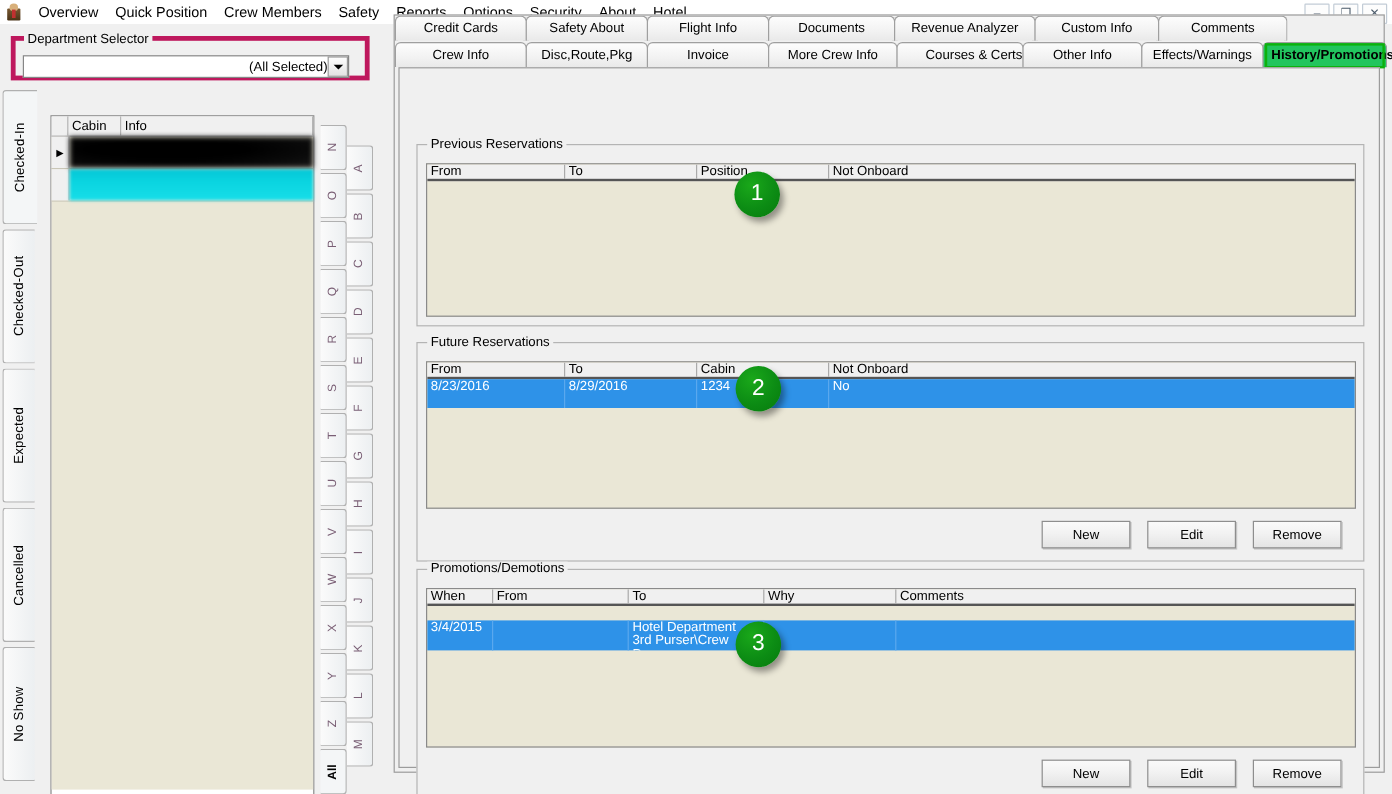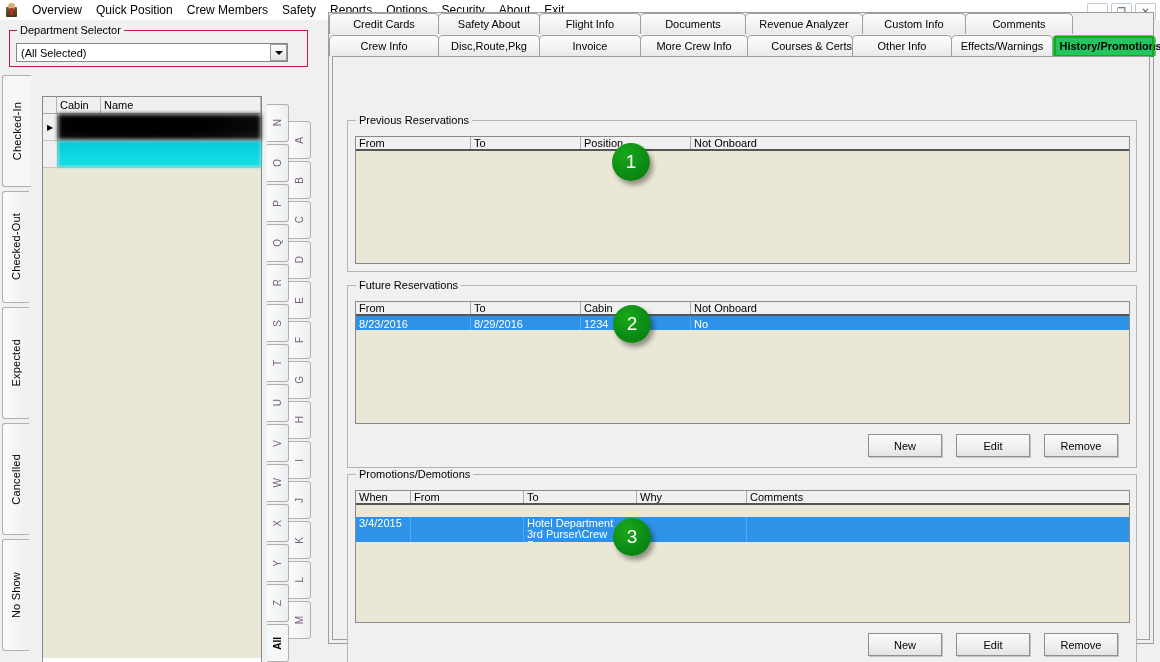--- a/index.html
+++ b/index.html
@@ -69,21 +69,21 @@
 
   
   .left-panel {
     position: absolute; left: 0; top: 20px; width: 322px; height: 642px;
     background: #f0f0f0;
   }
 
   
   .grp {
     position: absolute;
-    border: 1px solid #be185d;
+    border: 4px solid #be185d;
     box-sizing: border-box;
     padding-left: 42px;
   }
   .grp > .grp-title {
     position: absolute; top: -7px; left: 7px;
     background: #f0f0f0;
     padding: 0 3px;
     font-size: 11px;
     color: #000;
     white-space: nowrap;
@@ -92,21 +92,21 @@
     left: 9px; top: 10px; width: 299px; height: 37px;
   }
   .dept-combo {
     position: absolute; left: 6px; top: 12px; width: 272px; height: 19px;
     background: #ffffff;
     border: 1px solid #868686;
     box-sizing: border-box;
     display: flex; align-items: center;
     font-size: 11px;
   }
-  .dept-combo .val { padding-left: 4px; flex: 1; }
+  .dept-combo .val { padding-left: 4px; flex: 1; text-align: right; }
   .dept-combo .arrowbox {
     width: 17px; height: 17px; margin-right: 0px;
     background: linear-gradient(180deg,#fdfdfd,#e3e3e3);
     border: 1px solid #9a9a9a;
     display: flex; align-items: center; justify-content: center;
     box-sizing: border-box;
   }
   .dept-combo .arrowbox:after {
     content: ""; width: 0; height: 0;
     border-left: 4px solid transparent;
@@ -370,21 +370,21 @@
         <div class="tie"></div>
     </div>
     <div class="mi">Overview</div>
     <div class="mi">Quick Position</div>
     <div class="mi">Crew Members</div>
     <div class="mi">Safety</div>
     <div class="mi">Reports</div>
     <div class="mi">Options</div>
     <div class="mi">Security</div>
     <div class="mi">About</div>
-    <div class="mi">Exit</div>
+    <div class="mi">Hotel</div>
   </div>
 
   <div class="wincontrols">
     <div class="wc">–</div>
     <div class="wc">❐</div>
     <div class="wc">✕</div>
   </div>
 
   <div class="left-panel">
 
@@ -411,21 +411,21 @@
         </div>
       <div class="vtab" style="top:464px;height:112px;">
           <span>No Show</span>
         </div>
     </div>
 
     <div class="crew-wrap">
       <div class="crew-head">
         <div class="ch ch-ind"></div>
         <div class="ch ch-cabin">Cabin</div>
-        <div class="ch ch-name">Name</div>
+        <div class="ch ch-name">Info</div>
       </div>
       <div class="crew-body">
         <div class="crew-row">
           <div class="ind">▶</div>
           <div class="cells">
               <div class="redacted"></div>
             </div>
         </div>
         <div class="crew-row">
           <div class="ind"></div>
@@ -595,21 +595,21 @@
 
       <div class="sec sec-future">
         <div class="sec-title">Future Reservations</div>
         <div class="dgrid grid-future">
           <div class="dhead">
             <div class="dh" style="width:115px;">From</div>
             <div class="dh" style="width:110px;">To</div>
             <div class="dh" style="width:110px;">Cabin</div>
             <div class="dh" style="flex:1;border-right:none;">Not Onboard</div>
           </div>
-          <div class="drow" style="height:14px;align-items:flex-end;">
+          <div class="drow" style="height:24px;">
             <div class="dc" style="width:115px;">8/23/2016</div>
             <div class="dc" style="width:110px;">8/29/2016</div>
             <div class="dc" style="width:110px;">1234</div>
             <div class="dc" style="flex:1;border-right:none;">No</div>
           </div>
         </div>
         <div class="btnrow future">
           <div class="btn">New</div>
           <div class="btn">Edit</div>
           <div class="btn">Remove</div>

